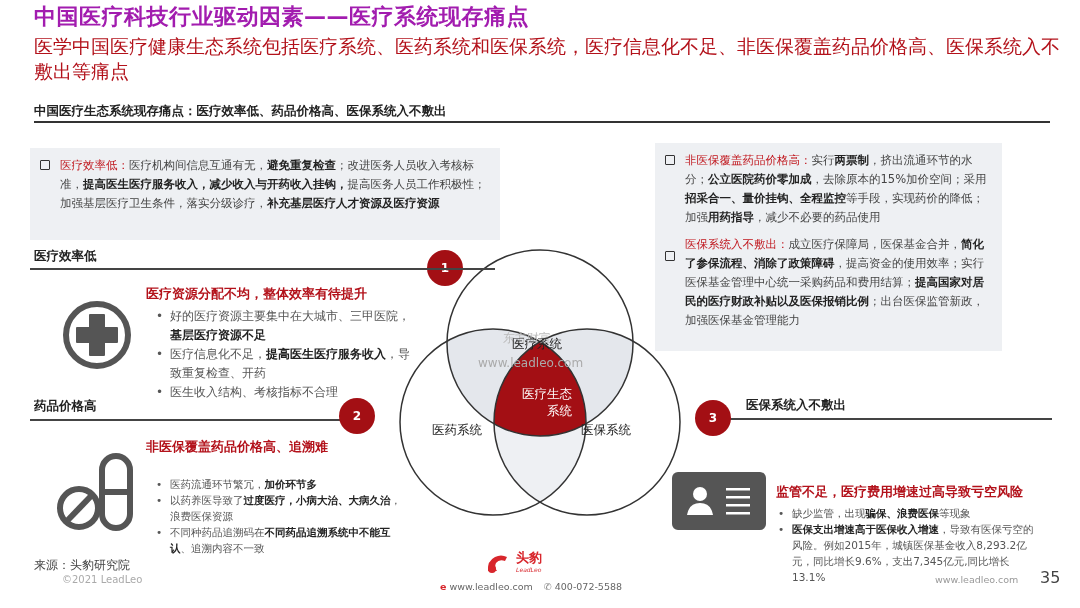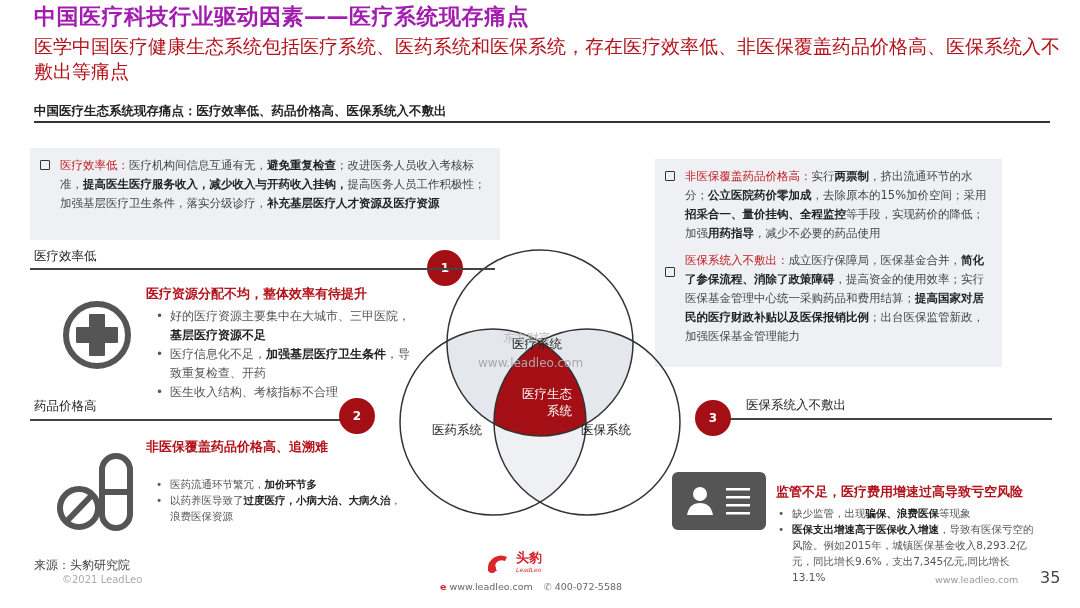--- a/index.html
+++ b/index.html
@@ -7,90 +7,91 @@
        font-family:"DejaVu Sans","Liberation Sans",sans-serif;color:#333;}
   .abs{position:absolute;}
   .title{left:34px;top:2px;font-size:22px;color:#a21caf;font-weight:bold;letter-spacing:0.5px;white-space:nowrap;}
   .subtitle{left:34px;top:34px;width:1030px;font-size:19px;line-height:25px;color:#b3121b;}
   .section-head{left:34px;top:103px;font-size:12.5px;font-weight:bold;color:#222;}
   .section-rule{left:34px;top:121px;width:1016px;height:2px;background:#333;}
   .box{background:#eef0f3;font-size:11.5px;line-height:19px;color:#444;padding:8px 10px 8px 30px;box-sizing:border-box;}
   .box .chk{position:absolute;left:10px;top:12px;width:8px;height:8px;border:1.4px solid #333;border-radius:1px;}
   .red{color:#c0161d;font-weight:normal;}
   .b{font-weight:bold;color:#222;}
-  .cat-label{font-size:12.5px;color:#222;font-weight:normal;}
+  .cat-label{font-size:12.5px;color:#222;font-weight:bold;}
   .hrule{height:2px;background:#444;}
   .num{width:36px;height:36px;border-radius:50%;background:#a30f14;color:#fff;font-size:12px;
        display:flex;align-items:center;justify-content:center;font-weight:bold;}
   .pain-title{font-size:13px;font-weight:bold;color:#b3121b;white-space:nowrap;}
   ul.pts{margin:0;padding:0;list-style:none;font-size:12px;line-height:19px;color:#555;}
   ul.pts li{position:relative;padding-left:16px;}
   ul.pts li:before{content:"•";position:absolute;left:2px;top:0;color:#555;}
   ul.pts.small{font-size:10.5px;line-height:16px;}
   .venn-label{font-size:12.5px;color:#222;white-space:nowrap;}
   .footer-src{left:34px;top:557px;font-size:12px;color:#444;}
   .footer-copy{left:62px;top:574px;font-size:10px;color:#aaa;}
   .footer-url{left:935px;top:574px;font-size:9.5px;color:#999;}
   .page-num{left:1040px;top:568px;font-size:16px;color:#444;}
 </style>
 </head>
 <body>
 
 <div class="abs title">中国医疗科技行业驱动因素——医疗系统现存痛点</div>
-<div class="abs subtitle">医学中国医疗健康生态系统包括医疗系统、医药系统和医保系统，存在医疗效率低、非医保覆盖药品价格高、医保系统入不敷出等痛点</div>
+<div class="abs subtitle">医学中国医疗健康生态系统包括医疗系统、医药系统和医保系统，医疗信息化不足、非医保覆盖药品价格高、医保系统入不敷出等痛点</div>
 <div class="abs section-head">中国医疗生态系统现存痛点：医疗效率低、药品价格高、医保系统入不敷出</div>
 <div class="abs section-rule"></div>
 
 <div class="abs box" style="left:30px;top:148px;width:470px;height:92px;">
   <span class="chk"></span>
   <span class="red">医疗效率低：</span><span><span>医疗机构间信息互通有无，</span><span class="b">避免重复检查</span><span>；改进医务人员收入考核标准，</span><span class="b">提高医生医疗服务收入，减少收入与开药收入挂钩，</span><span>提高医务人员工作积极性；加强基层医疗卫生条件，落实分级诊疗，</span><span class="b">补充基层医疗人才资源及医疗资源</span></span>
 </div>
 
-<div class="abs box" style="left:655px;top:159px;width:347px;height:208px;">
+<div class="abs box" style="left:655px;top:143px;width:347px;height:208px;">
   <span class="chk"></span>
   <div><span class="red">非医保覆盖药品价格高：</span><span><span>实行</span><span class="b">两票制</span><span>，挤出流通环节的水分；</span><span class="b">公立医院药价零加成</span><span>，去除原本的15%加价空间；采用</span><span class="b">招采合一、量价挂钩、全程监控</span><span>等手段，实现药价的降低；加强</span><span class="b">用药指导</span><span>，减少不必要的药品使用</span></span></div>
   <div style="height:8px"></div>
   <span class="chk" style="top:108px"></span>
   <div><span class="red">医保系统入不敷出：</span><span><span>成立医疗保障局，医保基金合并，</span><span class="b">简化了参保流程、消除了政策障碍</span><span>，提高资金的使用效率；实行医保基金管理中心统一采购药品和费用结算；</span><span class="b">提高国家对居民的医疗财政补贴以及医保报销比例</span><span>；出台医保监管新政，加强医保基金管理能力</span></span></div>
 </div>
 
 <div class="abs cat-label" style="left:34px;top:248px;">医疗效率低</div>
 <div class="abs hrule" style="left:30px;top:268px;width:450px;"></div>
 <div class="abs num" style="left:427px;top:250px;">1</div>
 
 <svg class="abs" style="left:62px;top:300px;" width="70" height="70" viewBox="0 0 70 70">
   <circle cx="35" cy="35" r="31" fill="none" stroke="#555" stroke-width="6"></circle>
   <path d="M28 15 h14 v13 h13 v14 h-13 v13 h-14 v-13 h-13 v-14 h13 z" fill="#555" stroke="#555" stroke-width="2" stroke-linejoin="round"></path>
 </svg>
 
 <div class="abs" style="left:146px;top:285px;width:270px;">
   <div class="pain-title">医疗资源分配不均，整体效率有待提升</div>
   <ul class="pts" style="margin-top:4px;margin-left:8px;">
       <li><span>好的医疗资源主要集中在大城市、三甲医院，</span><span class="b">基层医疗资源不足</span></li>
-      <li><span>医疗信息化不足，</span><span class="b">加强基层医疗卫生条件</span><span>，导致重复检查、开药</span></li>
+      <li><span>医疗信息化不足，</span><span class="b">提高医生医疗服务收入</span><span>，导致重复检查、开药</span></li>
       <li><span>医生收入结构、考核指标不合理</span></li>
     </ul>
 </div>
 
 <div class="abs cat-label" style="left:34px;top:398px;">药品价格高</div>
 <div class="abs hrule" style="left:30px;top:419px;width:330px;"></div>
 <div class="abs num" style="left:339px;top:398px;">2</div>
 
 <svg class="abs" style="left:55px;top:450px;" width="80" height="85" viewBox="0 0 80 85">
   <circle cx="24" cy="58" r="19" fill="none" stroke="#555" stroke-width="6"></circle>
   <line x1="12" y1="71" x2="37" y2="45" stroke="#555" stroke-width="6"></line>
   <rect x="47" y="6" width="28" height="72" rx="14" fill="none" stroke="#555" stroke-width="6"></rect>
   <line x1="47" y1="42" x2="75" y2="42" stroke="#555" stroke-width="6"></line>
 </svg>
 
 <div class="abs" style="left:146px;top:438px;width:260px;">
   <div class="pain-title">非医保覆盖药品价格高、追溯难</div>
   <ul class="pts small" style="margin-top:20px;margin-left:8px;">
       <li><span>医药流通环节繁冗，</span><span class="b">加价环节多</span></li>
       <li><span>以药养医导致了</span><span class="b">过度医疗，小病大治、大病久治</span><span>，浪费医保资源</span></li>
+      <li><span>不同种药品追溯码在</span><span class="b">不同药品追溯系统中不能互认</span><span>、追溯内容不一致</span></li>
     </ul>
 </div>
 
 <div class="abs cat-label" style="left:746px;top:397px;text-align:center;">医保系统入不敷出</div>
 <div class="abs hrule" style="left:700px;top:418px;width:352px;"></div>
 <div class="abs num" style="left:695px;top:400px;">3</div>
 
 <svg class="abs" style="left:672px;top:472px;" width="94" height="58" viewBox="0 0 94 58">
   <rect x="0" y="0" width="94" height="58" rx="6" fill="#555"></rect>
   <circle cx="28" cy="22" r="7" fill="#fff"></circle>

